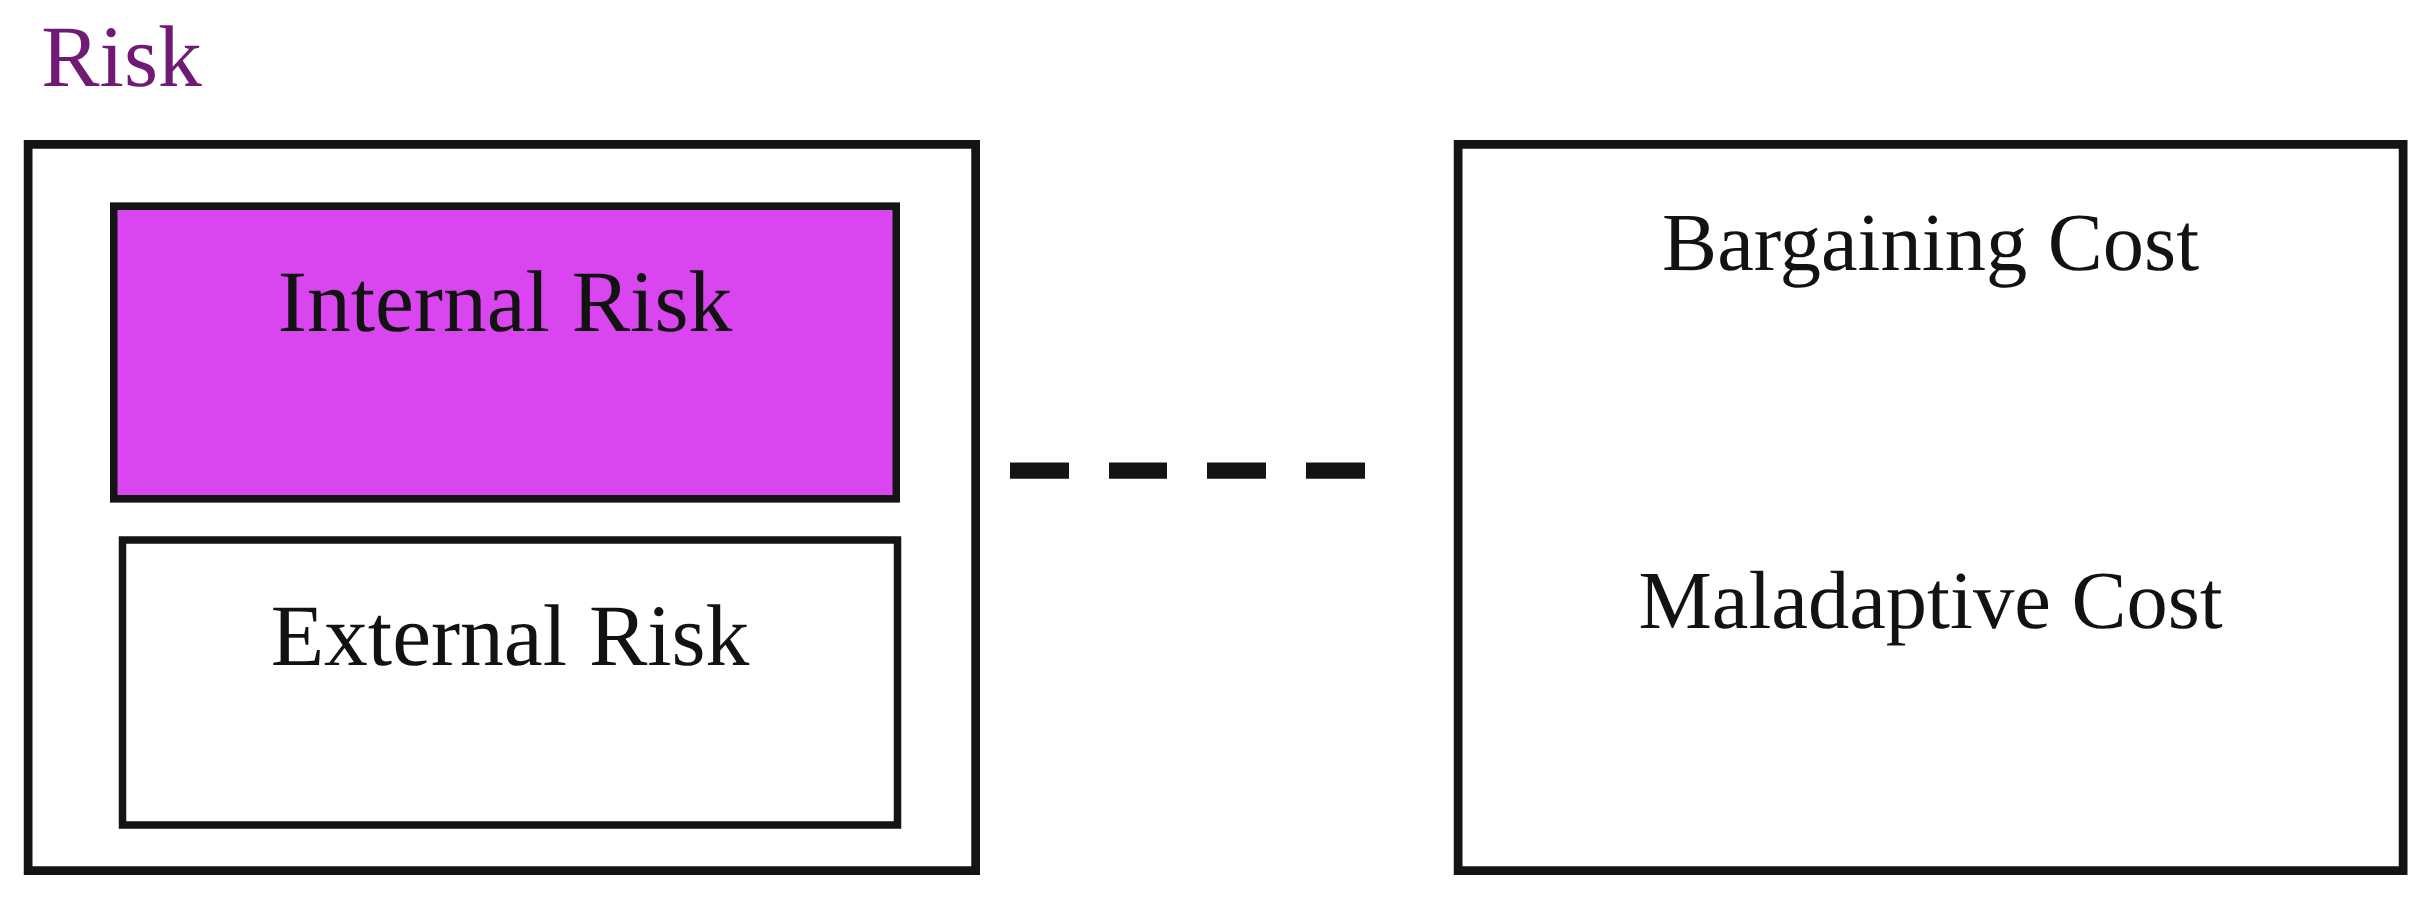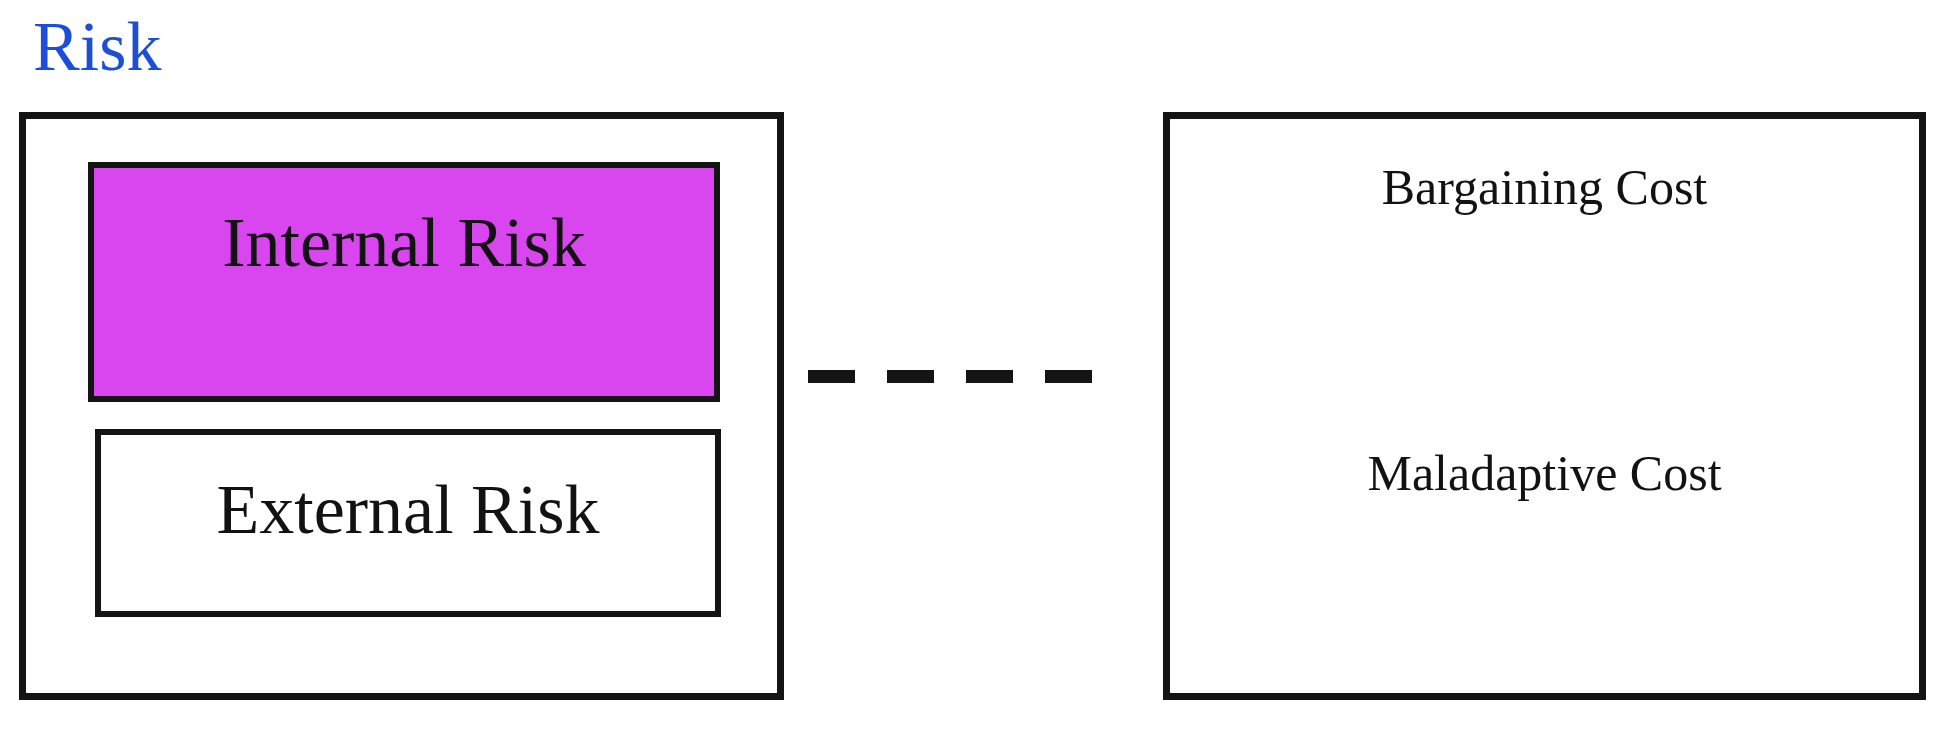--- a/index.html
+++ b/index.html
@@ -14,21 +14,21 @@
     background: #ffffff;
     overflow: hidden;
     font-family: "Liberation Serif", "DejaVu Serif", serif;
     color: #121212;
   }
   .title {
     position: absolute;
     font-size: 70px;
     line-height: 1;
     white-space: nowrap;
-    color: #1d4ed8;
+    color: #701a75;
   }
   .title.risk   { left: 33px;   top: 12px; }
   .title.expost { left: 1282px; top: 17px; letter-spacing: 1px; }
 
   .outer-box {
     position: absolute;
     top: 112px;
     height: 588px;
     border: 7px solid #141414;
     background: #ffffff;
@@ -46,30 +46,30 @@
     line-height: 1;
     padding-top: 40px;
   }
   .inner-box.internal {
     left: 62px; top: 43px;
     width: 632px; height: 240px;
     background: #d946ef;
   }
   .inner-box.external {
     left: 69px; top: 310px;
-    width: 626px; height: 188px;
+    width: 626px; height: 234px;
     background: #ffffff;
   }
 
   .cost-line {
     position: absolute;
     left: 0;
     width: 100%;
     text-align: center;
-    font-size: 50px;
+    font-size: 66px;
     line-height: 1;
     white-space: nowrap;
   }
   .cost-line.l1 { top: 43px; }
   .cost-line.l2 { top: 183px; }
   .cost-line.l3 { top: 329px; }
 
   .dash-connector {
     position: absolute;
     left: 808px;

